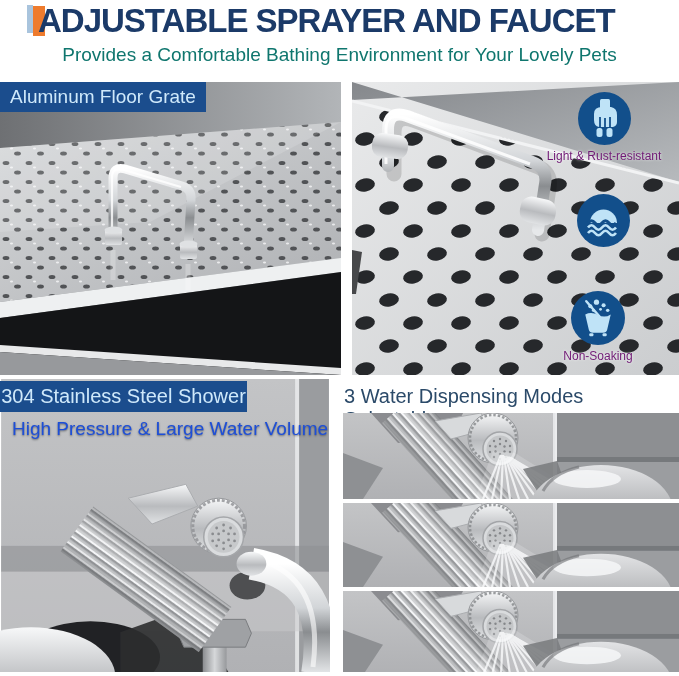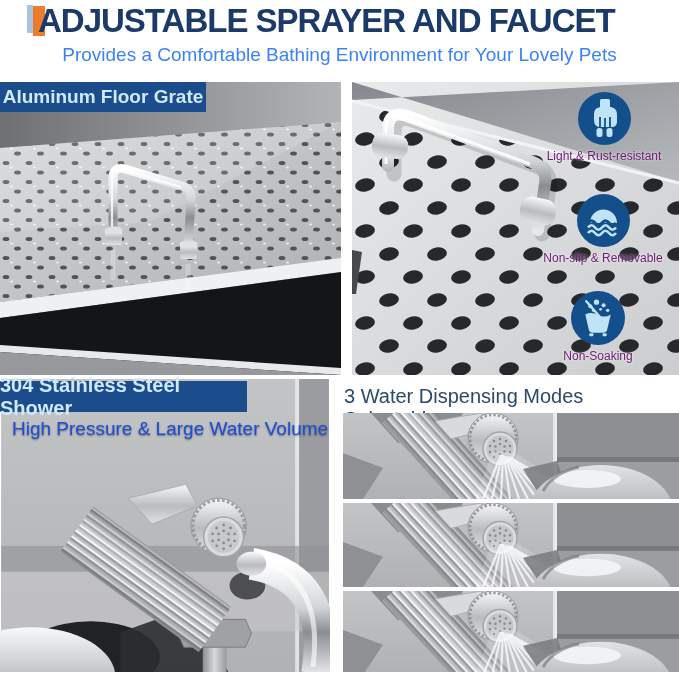--- a/index.html
+++ b/index.html
@@ -4,23 +4,23 @@
 <style>
   html,body{margin:0;padding:0;background:#ffffff;}
   .page{position:relative;width:679px;height:672px;background:#ffffff;overflow:hidden;
         font-family:"Liberation Sans",sans-serif;}
   
   .hdr-bar-blue{position:absolute;left:27px;top:5px;width:6px;height:28px;background:#a9c4dd;}
   .hdr-bar-orange{position:absolute;left:33px;top:6px;width:12px;height:30px;background:#ee7b2d;}
   .title{position:absolute;left:38px;top:2px;width:630px;font-size:33px;font-weight:800;
          letter-spacing:-1px;color:#1b3a68;white-space:nowrap;}
   .subtitle{position:absolute;left:0;top:44px;width:679px;text-align:center;
-            font-size:19px;color:#3b82f6;}
+            font-size:19px;color:#0f766e;}
   
-  .badge{position:absolute;background:#1b4d8d;color:#cfe9fb;font-weight:bold;
+  .badge{position:absolute;background:#1b4d8d;color:#cfe9fb;font-weight:normal;
          display:flex;align-items:center;justify-content:center;}
   .badge1{left:0;top:82px;width:206px;height:30px;font-size:19px;}
   .badge2{left:0;top:381px;width:247px;height:31px;font-size:20px;}
   .tagline{position:absolute;left:12px;top:418px;font-size:19px;color:#1d4ed8;
            text-shadow:0 1px 2px rgba(40,45,50,.6);}
   .modes-title{position:absolute;left:344px;top:385px;font-size:20px;color:#2b4a69;}
   
   .feature{position:absolute;width:170px;display:flex;flex-direction:column;align-items:center;}
   .flabel{margin-top:4px;font-size:12px;color:#701a75;text-shadow:0 0 3px rgba(255,255,255,.85);
           white-space:nowrap;}
@@ -217,21 +217,20 @@
   </div>
 
   <div class="feature" style="left:518px;top:194px">
     <svg width="53" height="53" viewBox="0 0 53 53">
       <circle cx="26.5" cy="26.5" r="26.5" fill="#124f8b"></circle>
       <path d="M13,29 a13.5,13.5 0 0 1 27,0 z" fill="#bfe3f7"></path>
       <path d="M11,29 q3.5,-4.5 7,0 t7,0 t7,0 t7,0" fill="none" stroke="#124f8b" stroke-width="3"></path>
       <path d="M11,33.5 q3.5,-4.5 7,0 t7,0 t7,0 t7,0" fill="none" stroke="#bfe3f7" stroke-width="2.6"></path>
       <path d="M11,39 q3.5,-4.5 7,0 t7,0 t7,0 t7,0" fill="none" stroke="#bfe3f7" stroke-width="2.6"></path>
     </svg>
-    <div class="flabel">Non-slip &amp; Removable</div>
   </div>
 
   <div class="feature" style="left:513px;top:291px">
     <svg width="54" height="54" viewBox="0 0 53 53">
       <circle cx="26.5" cy="26.5" r="26.5" fill="#124f8b"></circle>
       <g fill="#bfe3f7">
         <path d="M14,23 L17.5,38 Q18.2,41 21.5,41 L31.5,41 Q34.8,41 35.5,38 L39,23 Q33,27 26.5,23.5 Q20,20 14,23 Z"></path>
         <circle cx="19" cy="15" r="2"></circle>
           <circle cx="25" cy="11" r="2.6"></circle>
         <circle cx="32" cy="14" r="2"></circle>

